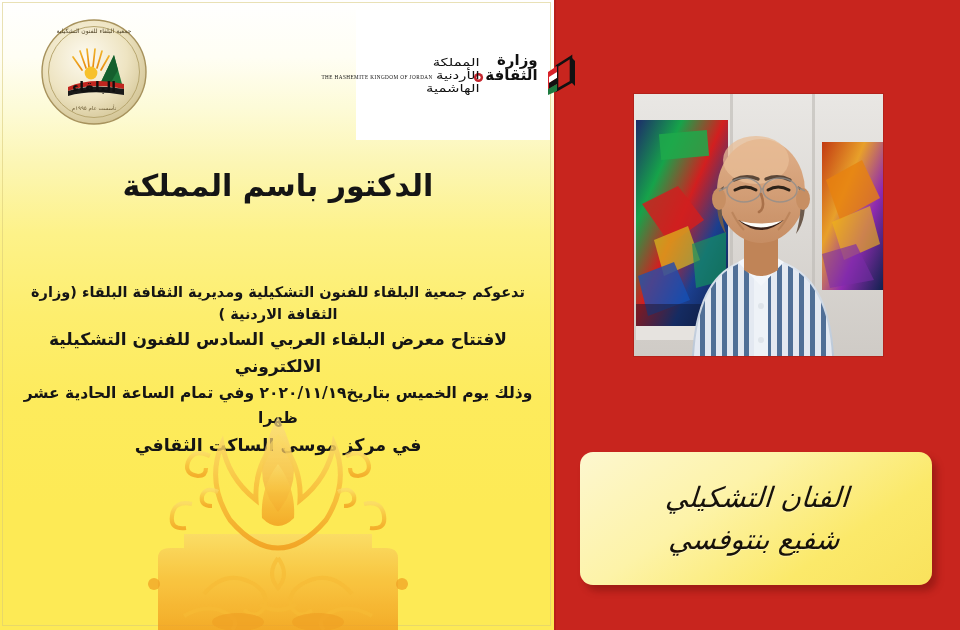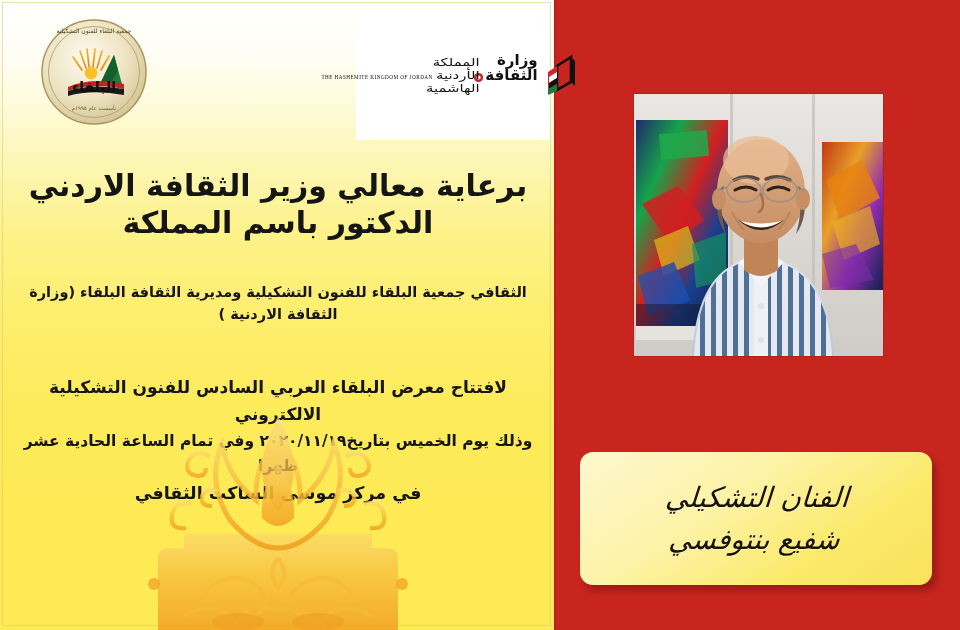--- a/index.html
+++ b/index.html
@@ -74,21 +74,21 @@
   }
   .headline .l2{display:block;}
 
   
   .bodytext{
     position:absolute;left:10px;top:282px;width:536px;
     text-align:center;color:#151515;direction:rtl;
     font-weight:bold;
   }
   .bodytext .b1{display:block;font-size:14.5px;line-height:1.5;}
-  .bodytext .b2{display:block;font-size:17px;line-height:1.62;margin-top:48px;}
+  .bodytext .b2{display:block;font-size:17px;line-height:1.62;}
   .bodytext .b3{display:block;font-size:15.5px;line-height:1.62;}
   .bodytext .b4{display:block;font-size:17.5px;line-height:1.66;}
 
   
   .ornament{
     position:absolute;left:88px;bottom:0px;width:380px;height:222px;
     pointer-events:none;opacity:.92;
   }
   .ornament svg{display:block;width:380px;height:222px;}
 
@@ -197,26 +197,25 @@
             <circle cx="6.5" cy="6.5" r="4.6"></circle>
           </g>
           <circle cx="6.5" cy="6.5" r="2.1" fill="#ffffff"></circle>
         </svg>
       </span>
       <span class="kingdom-ar">المملكة الأردنية الهاشمية</span>
       <span class="kingdom-en">The Hashemite Kingdom of Jordan</span>
     </div>
 
     <div class="headline">
-      <span class="l1">برعاية معالي وزير الثقافة الاردني</span>
       <span class="l2">الدكتور باسم المملكة</span>
     </div>
 
     <div class="bodytext">
-      <span class="b1">الثقافي جمعية البلقاء للفنون التشكيلية ومديرية الثقافة البلقاء (وزارة الثقافة الاردنية )</span>
+      <span class="b1">تدعوكم جمعية البلقاء للفنون التشكيلية ومديرية الثقافة البلقاء (وزارة الثقافة الاردنية )</span>
       <span class="b2">لافتتاح معرض البلقاء العربي السادس للفنون التشكيلية  الالكتروني</span>
       <span class="b3">وذلك يوم الخميس بتاريخ٢٠٢٠/١١/١٩ وفي تمام الساعة الحادية عشر ظهرا</span>
       <span class="b4">في مركز موسى الساكت الثقافي</span>
     </div>
 
     <div class="ornament">
       <svg viewBox="0 0 380 222" xmlns="http://www.w3.org/2000/svg">
         <defs>
           <linearGradient id="ornG" x1="0" y1="0" x2="0" y2="1">
             <stop offset="0%" stop-color="#fad96a"></stop>

